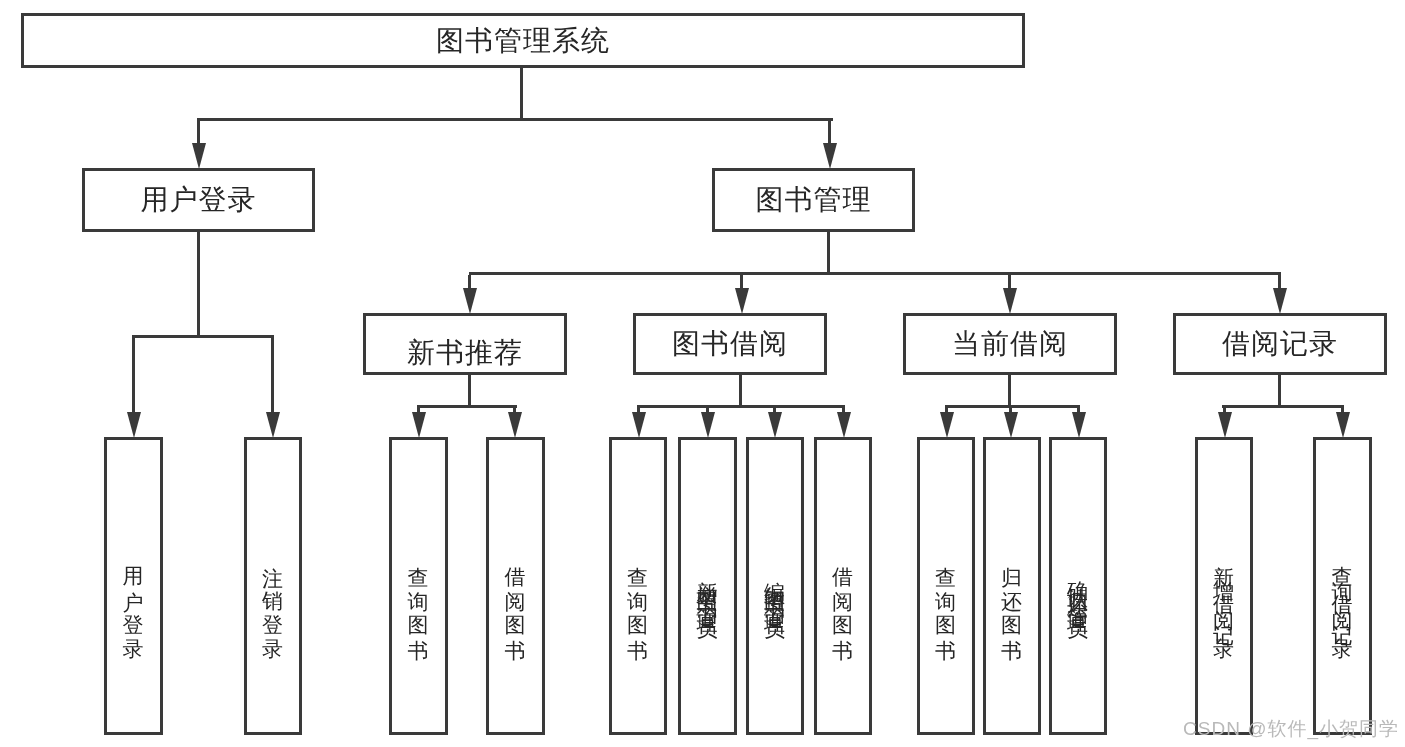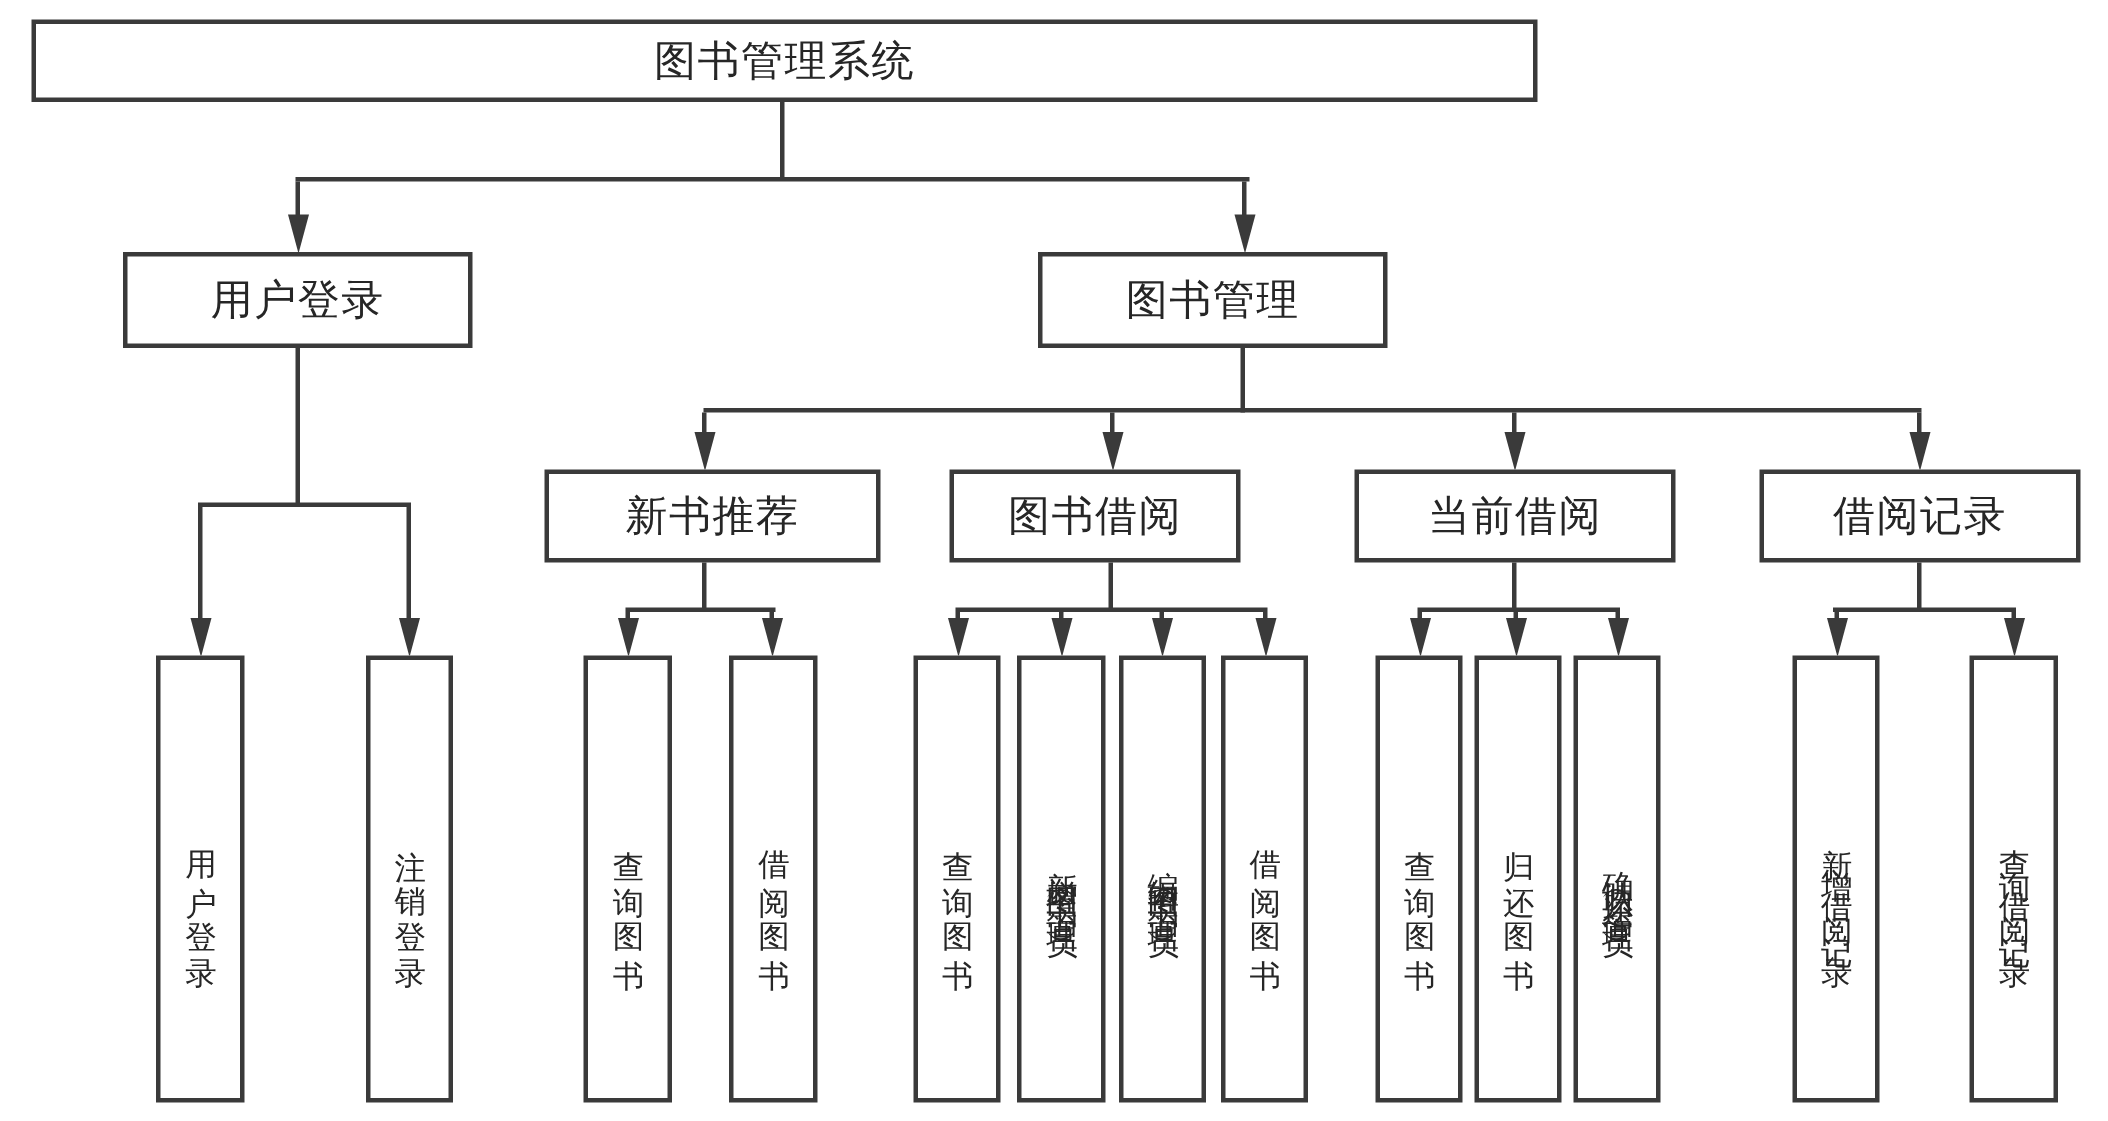--- a/index.html
+++ b/index.html
@@ -54,22 +54,22 @@
     bottom: 5px;
     font-size: 19px;
     color: var(--watermark);
     z-index: 10;
     letter-spacing: 1px;
   }
 
   
   #root { left: 21px;  top: 13px;  width: 1004px; height: 55px; }
   #l1a  { left: 82px;  top: 168px; width: 233px;  height: 64px; }
-  #l1b  { left: 692px; top: 168px; width: 233px;  height: 64px; }
-  #l2a  { left: 363px; top: 313px; width: 224px;  height: 62px; }
+  #l1b  { left: 712px; top: 168px; width: 203px;  height: 64px; }
+  #l2a  { left: 363px; top: 313px; width: 204px;  height: 62px; align-items: flex-end; }
   #l2b  { left: 633px; top: 313px; width: 194px;  height: 62px; }
   #l2c  { left: 903px; top: 313px; width: 214px;  height: 62px; }
   #l2d  { left: 1173px;top: 313px; width: 214px;  height: 62px; }
   .leaf { top: 437px; height: 298px; }
   #lf0  { left: 104px;  width: 59px; }
   #lf1  { left: 244px;  width: 58px; }
   #lf2  { left: 389px;  width: 59px; }
   #lf3  { left: 486px;  width: 59px; }
   #lf4  { left: 609px;  width: 58px; }
   #lf5  { left: 678px;  width: 59px; }
@@ -202,14 +202,15 @@
   <div class="box leaf" id="lf10">
     <span class="vtext ls9">确认归还（管理员）</span>
   </div>
   <div class="box leaf" id="lf11">
     <span class="vtext ls6">新增借阅记录</span>
   </div>
   <div class="box leaf" id="lf12">
     <span class="vtext ls6">查询借阅记录</span>
   </div>
 
+  <div class="watermark">CSDN @软件_小贺同学</div>
 
 </div>
 
 </body></html>

